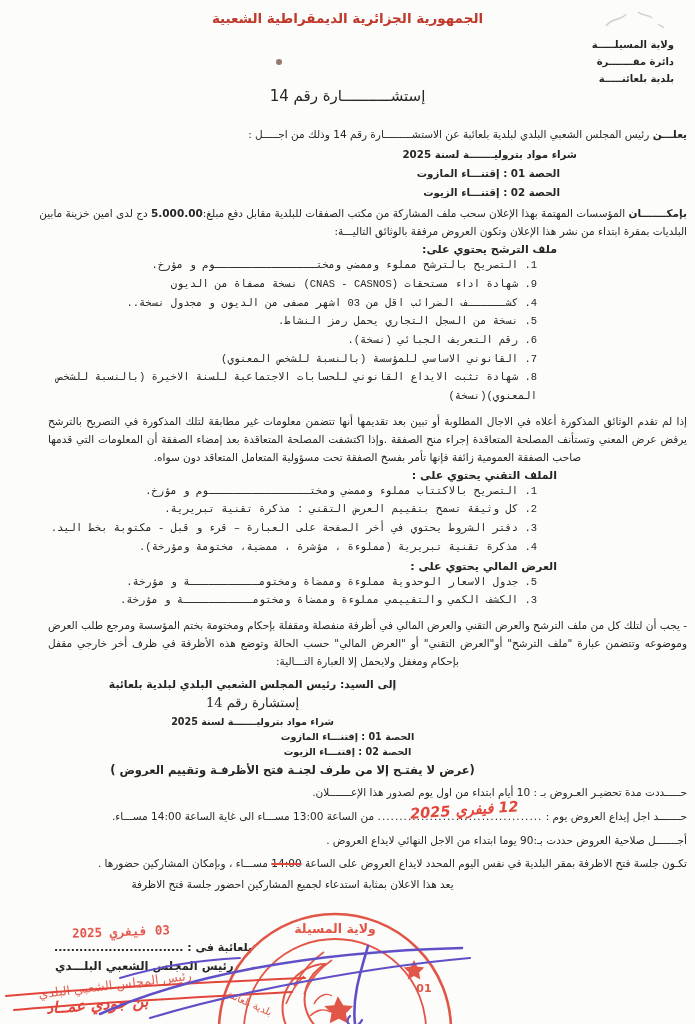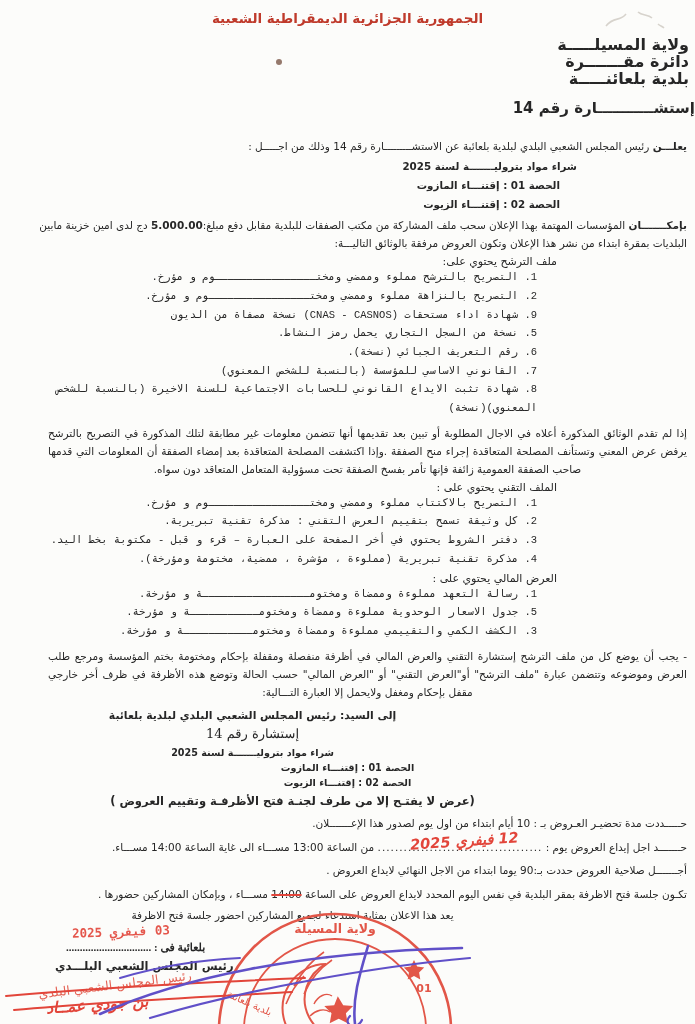--- a/index.html
+++ b/index.html
@@ -17,46 +17,45 @@
   }
   
   .republic {
     padding-top:10px;
     text-align:center;
     color:#bf3a2b;
     font-weight:bold;
     font-size:13.5px;
   }
   .admin-block {
-    margin:10px 6px 0 0;
+    margin:10px 21px 0 0;
     font-weight:bold;
-    font-size:16px;
+    font-size:10px;
     line-height:17px;
     padding-left:36px;
   }
   .ink-dot {
     position:absolute; left:276px; top:59px;
     width:6px; height:6px; border-radius:50%;
     background:#7a5848; opacity:.8;
   }
   .pen-scribble { position:absolute; left:598px; top:6px; opacity:.55; }
   .doc-title {
-    margin-top:12px;
-    text-align:right;
+    text-align:center;
     font-size:15px;
-    font-weight:bold;
+    font-weight:normal;
   }
   
   .par { margin:6px 8px 0 8px; line-height:1.72; }
   .justify { text-align:justify; text-align-last:center;margin-left:48px; }
   .announce { margin-top:20px; }
   .b { font-weight:bold; }
   .subject-line { font-weight:bold; font-size:10.3px; margin:5px 118px 0 0; }
   .lot-line { font-weight:bold; font-size:10.3px; margin:7px 135px 0 0; }
-  .section-heading { font-weight:normal; font-size:11px; margin:3px 138px 0 12px; }
+  .section-heading { font-weight:bold; font-size:11px; margin:3px 138px 0 12px; }
   .doc-list { margin:0 158px 0 8px; }
   .doc-list .list-item { line-height:1.78;font-family:Liberation Mono, monospace; }
   
   .center { text-align:center; }
   .bias1 { position:relative; left:-95px; }
   .bias2 { position:relative; left:-55px; }
   .addr-to { font-weight:bold; font-size:10.8px; margin-top:8px; }
   .addr-consult { font-size:13px; margin-top:4px; font-family:"DejaVu Serif", serif; }
   .addr-subject { font-weight:bold; font-size:9.6px; margin-top:6px; }
   .addr-lot { font-weight:bold; font-size:9.6px; margin-top:4px; }
@@ -71,21 +70,21 @@
   }
   .strike-red { text-decoration:line-through; text-decoration-color:#e2453a; text-decoration-thickness:2px; }
   .invitation { margin-top:4px; }
   
   .hand-date-stamp {
     position:absolute; left:72px; top:924px;
     color:#e2453a; font-family:"DejaVu Sans Mono", monospace;
     font-size:12.5px; font-weight:bold; letter-spacing:1.5px;
     transform:rotate(-2deg); opacity:.9; white-space:nowrap;
   }
-  .sig-place { position:absolute; left:66px; top:941px; font-weight:bold; font-size:11px; white-space:nowrap;font-family:Liberation Serif, serif; }
+  .sig-place { position:absolute; left:54px; top:941px; font-weight:bold; font-size:11px; white-space:nowrap; }
   .sig-president { position:absolute; left:55px; top:959px; font-weight:bold; font-size:11.5px; white-space:nowrap; }
   .stamp-overprint {
     position:absolute; left:38px; top:977px;
     color:#e25648; font-size:12.5px; transform:rotate(-7deg);
     opacity:.92; white-space:nowrap;
   }
   .signer-name {
     position:absolute; left:46px; top:996px;
     color:#e2453a; font-size:15.5px; font-weight:bold; font-style:italic;
     transform:rotate(-4deg); letter-spacing:1px; white-space:nowrap;
@@ -118,46 +117,45 @@
 
   <div class="subject-line">شراء مواد بتروليـــــــة لسنة 2025</div>
   <div class="lot-line">الحصة 01 :  إقتنـــاء  المازوت</div>
   <div class="lot-line">الحصة 02 :  إقتنـــاء  الزيوت</div>
 
   <div class="par"><span class="b">بإمكـــــــان</span><span> المؤسسات المهتمة بهذا الإعلان سحب ملف المشاركة من مكتب الصفقات للبلدية مقابل دفع مبلغ:</span><span class="b">5.000.00</span><span> دج  لدى امين خزينة مابين البلديات بمقرة ابتداء من نشر هذا الإعلان  وتكون العروض مرفقة بالوثائق التاليـــة:</span></div>
 
   <div class="section-heading">ملف الترشح يحتوي على:</div>
   <div class="doc-list">
     <div class="list-item">1. التصريح بالترشح مملوء وممضي ومختــــــــــــــــوم و مؤرخ.</div>
-    <div class="list-item">2. التصريح بالنزاهة مملوء وممضي ومختــــــــــــــــوم و مؤرخ.</div>
     <div class="list-item">9. شهادة اداء مستحقات (CNAS - CASNOS) نسخة مصفاة من الديون</div>
+    <div class="list-item">4. كشــــــف الضرائب اقل من 03 اشهر مصفى من الديون و مجدول نسخة..</div>
     <div class="list-item">5. نسخة من السجل التجاري يحمل رمز النشاط.</div>
     <div class="list-item">6. رقم التعريف الجبائي (نسخة).</div>
     <div class="list-item">7. القانوني الاساسي للمؤسسة (بالنسبة للشخص المعنوي)</div>
     <div class="list-item">8. شهادة تثبت الايداع القانوني للحسابات الاجتماعية للسنة الاخيرة (بالنسبة للشخص المعنوي)(نسخة)</div>
   </div>
 
   <div class="par justify">إذا لم تقدم الوثائق المذكورة أعلاه في الاجال المطلوبة أو تبين بعد تقديمها أنها تتضمن معلومات غير مطابقة لتلك المذكورة في التصريح بالترشح يرفض عرض المعني وتستأنف المصلحة المتعاقدة إجراء منح الصفقة .وإذا اكتشفت المصلحة المتعاقدة بعد إمضاء الصفقة أن المعلومات التي قدمها صاحب الصفقة العمومية زائفة فإنها تأمر بفسخ الصفقة تحت مسؤولية المتعامل المتعاقد دون سواه.</div>
 
   <div class="section-heading">الملف التقني يحتوي على :</div>
   <div class="doc-list">
     <div class="list-item">1. التصريح بالاكتتاب مملوء وممضي ومختــــــــــــــــوم و مؤرخ.</div>
     <div class="list-item">2. كل وثيقة تسمح بتقييم العرض التقني : مذكرة تقنية تبريرية.</div>
     <div class="list-item">3. دفتر الشروط يحتوي في أخر الصفحة على العبارة – قرء و قبل - مكتوبة بخط اليد.</div>
     <div class="list-item">4. مذكرة تقنية تبريرية (مملوءة ، مؤشرة ، ممضية، مختومة ومؤرخة).</div>
   </div>
 
   <div class="section-heading">العرض المالي يحتوي على :</div>
   <div class="doc-list">
-    <div class="list-item">1. رسالة التعهد مملوءة وممضاة ومختومـــــــــــــــــة و مؤرخة.</div>
     <div class="list-item">5. جدول الاسعار الوحدوية مملوءة وممضاة ومختومـــــــــــة و مؤرخة.</div>
     <div class="list-item">3. الكشف الكمي والتقييمي مملوءة وممضاة ومختومـــــــــــة و مؤرخة.</div>
   </div>
 
-  <div class="par justify">- يجب أن يوضع كل من ملف الترشح إستشارة التقني والعرض المالي في أظرفة منفصلة ومقفلة بإحكام ومختومة بختم المؤسسة ومرجع طلب العرض وموضوعه وتتضمن عبارة "ملف الترشح" أو"العرض التقني" أو "العرض المالي" حسب الحالة وتوضع هذه الأظرفة في ظرف أخر خارجي مقفل بإحكام ومغفل  ولايحمل إلا العبارة التـــالية:</div>
+  <div class="par justify">- يجب أن لتلك كل من ملف الترشح والعرض التقني والعرض المالي في أظرفة منفصلة ومقفلة بإحكام ومختومة بختم المؤسسة ومرجع طلب العرض وموضوعه وتتضمن عبارة "ملف الترشح" أو"العرض التقني" أو "العرض المالي" حسب الحالة وتوضع هذه الأظرفة في ظرف أخر خارجي مقفل بإحكام ومغفل  ولايحمل إلا العبارة التـــالية:</div>
 
   <div class="center addr-to bias1">إلى السيد: رئيس المجلس الشعبي البلدي لبلدية بلعائبة</div>
   <div class="center addr-consult bias1">إستشارة رقم 14</div>
   <div class="center addr-subject bias1">شراء مواد بتروليـــــــة لسنة 2025</div>
   <div class="center addr-lot">الحصة 01 :  إقتنـــاء  المازوت</div>
   <div class="center addr-lot">الحصة 02 :  إقتنـــاء  الزيوت</div>
   <div class="center open-warning bias2">(عرض لا يفتـح إلا من طرف لجنـة فتح الأظرفـة وتقييم العروض )</div>
 
   <div class="deadline">حـــــددت مدة تحضيـر العـروض بـ : 10 أيام  ابتداء من اول يوم لصدور هذا الإعـــــــلان.</div>
 

